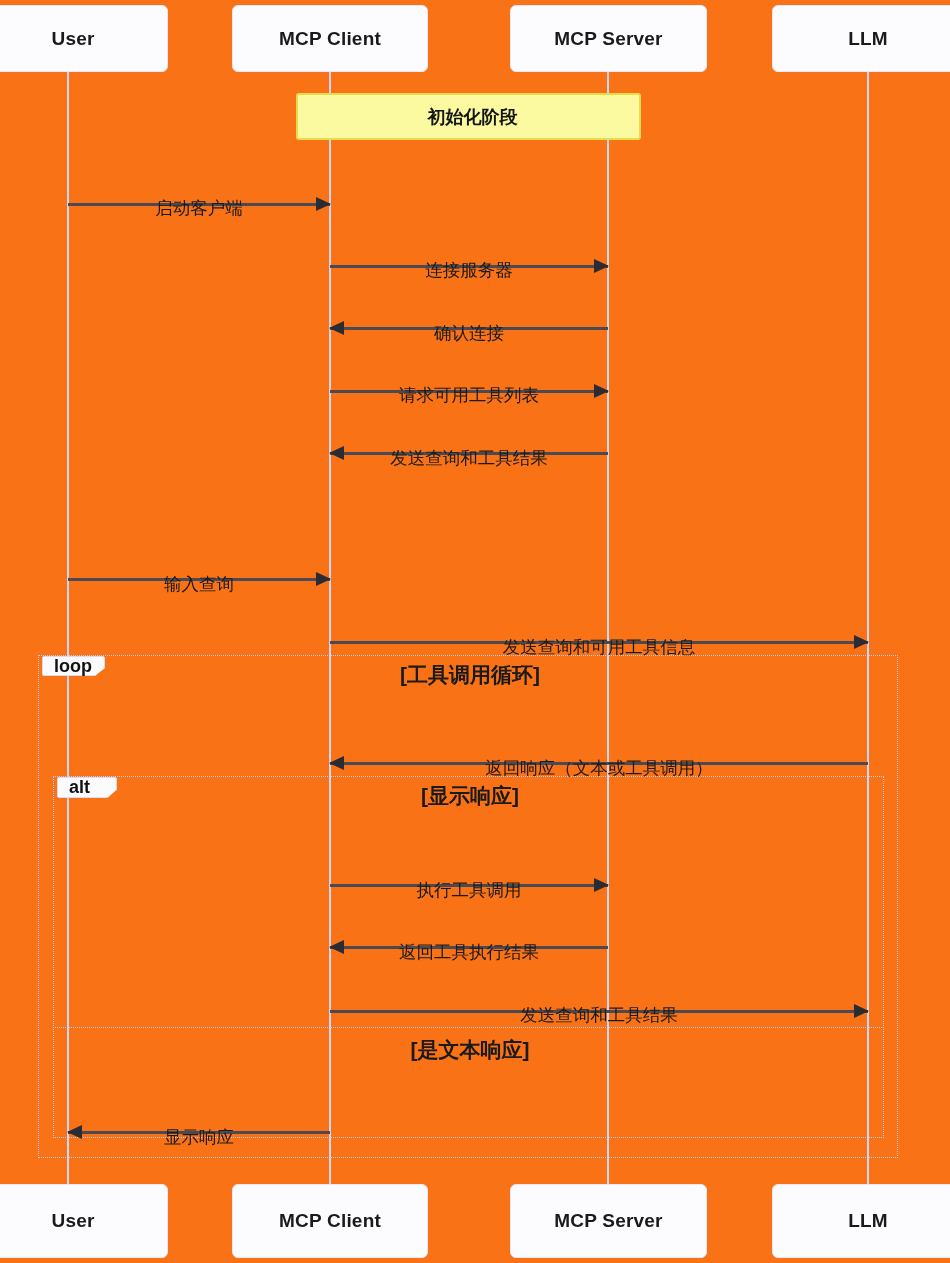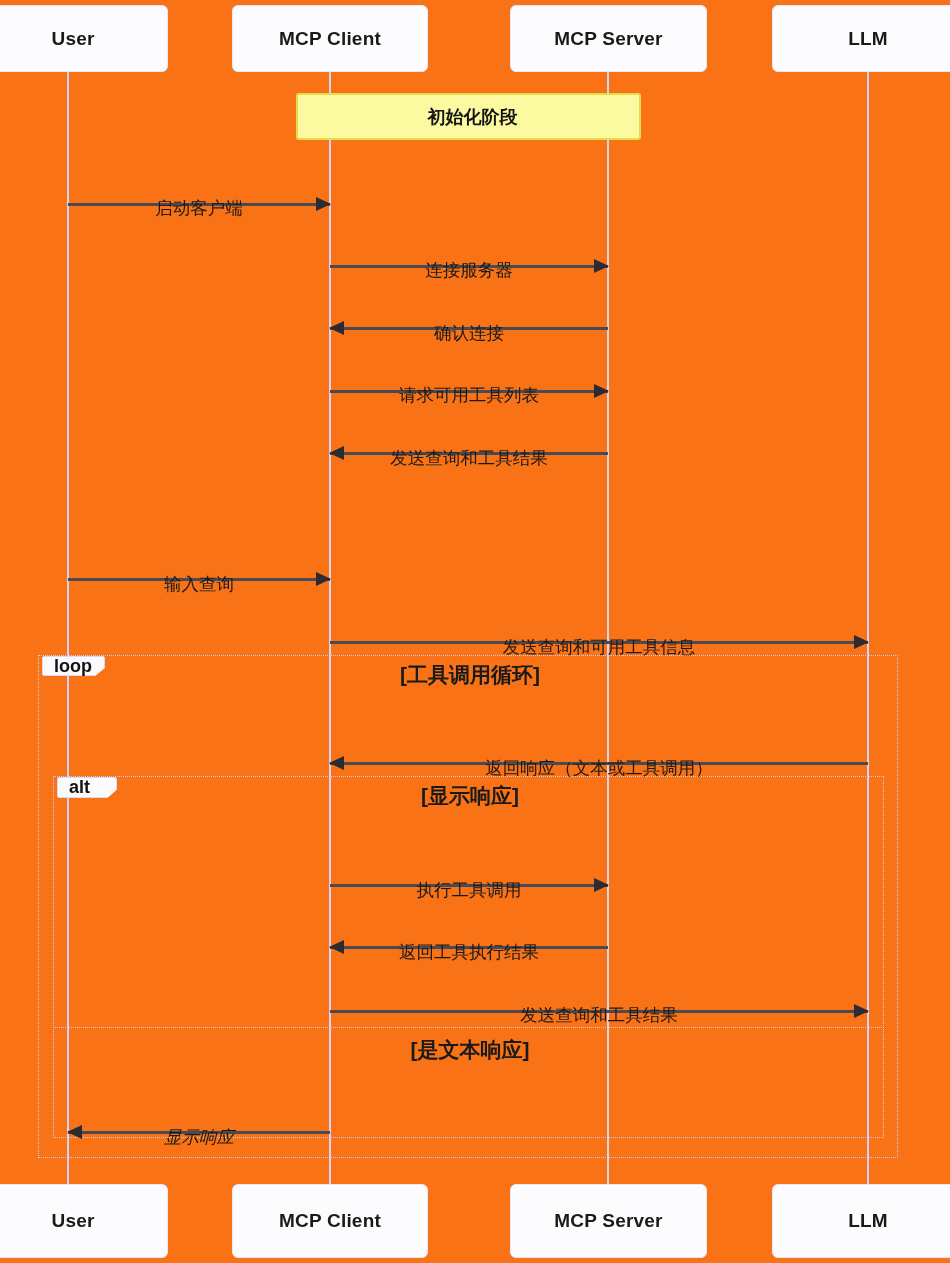--- a/index.html
+++ b/index.html
@@ -171,14 +171,14 @@
     <div class="msg-label" style="left: 599px; top: 606px; text-align: center;">发送查询和可用工具信息</div>
     <div class="msg left" style="left: 330px; width: 538px; top: 762px;"></div>
     <div class="msg-label" style="left: 599px; top: 727px;">返回响应（文本或工具调用）</div>
     <div class="msg right" style="left: 330px; width: 278px; top: 884px;"></div>
     <div class="msg-label" style="left: 469px; top: 849px;">执行工具调用</div>
     <div class="msg left" style="left: 330px; width: 278px; top: 946px;"></div>
     <div class="msg-label" style="left: 469px; top: 911px;">返回工具执行结果</div>
     <div class="msg right" style="left: 330px; width: 538px; top: 1010px;"></div>
     <div class="msg-label" style="left: 599px; top: 974px;">发送查询和工具结果</div>
     <div class="msg left" style="left: 68px; width: 262px; top: 1131px;"></div>
-    <div class="msg-label" style="left: 199px; top: 1096px; font-style: italic;">显示响应</div>
+    <div class="msg-label" style="left: 199px; top: 1096px;">显示响应</div>
   </div>
 
 </body></html>

